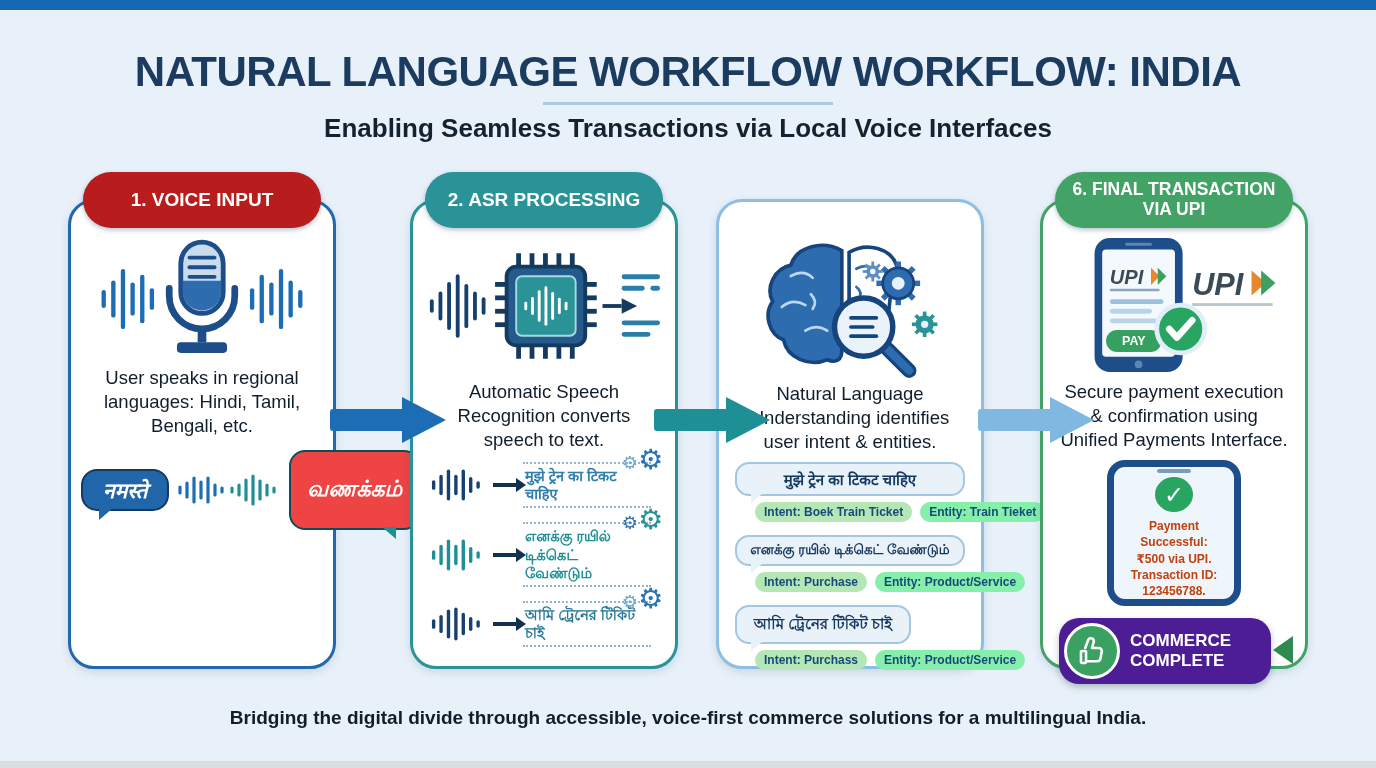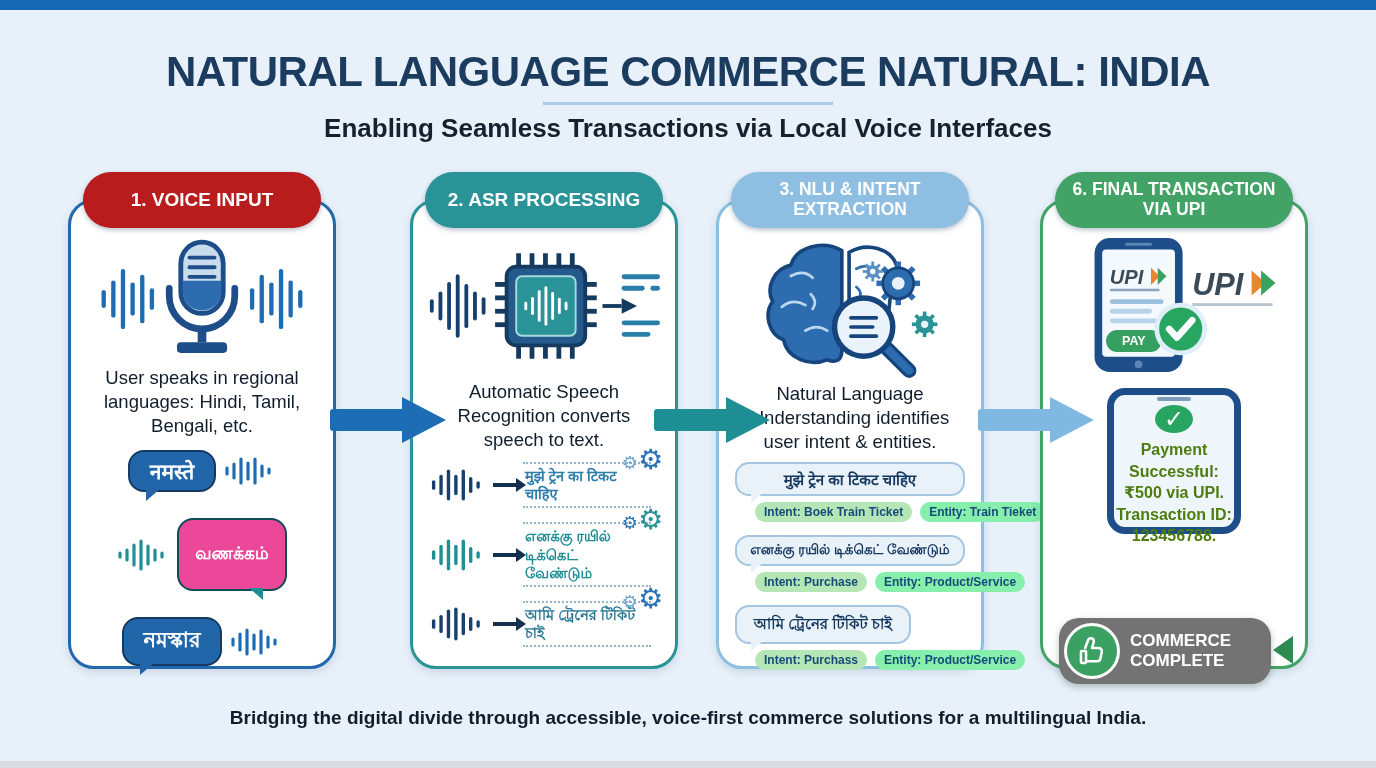--- a/index.html
+++ b/index.html
@@ -45,25 +45,25 @@
   .arrow-head { position:absolute; left:74px; top:0; width:0; height:0;
                 border-top:23px solid transparent; border-bottom:23px solid transparent; }
   .arrow-1 .arrow-bar { background:#1d6db5; } .arrow-1 .arrow-head { border-left:44px solid #1d6db5; }
   .arrow-2 .arrow-bar { background:#1f8f96; } .arrow-2 .arrow-head { border-left:44px solid #1f8f96; }
   .arrow-3 .arrow-bar { background:#7fb9e2; } .arrow-3 .arrow-head { border-left:44px solid #7fb9e2; }
 
   
   .c-navy { color:#17406e; } .c-blue { color:#1d6db5; } .c-teal { color:#1f8f96; }
 
   
-  .bubble-rows { margin-top:12px; width:100%; display:flex; flex-direction:column; gap:26px; }
+  .bubble-rows { margin-top:12px; width:100%; display:flex; flex-direction:row; gap:0;font-style:italic; }
   .bubble-row { display:flex; align-items:center; justify-content:center; gap:8px; }
   .bubble { position:relative; color:#fff; font-weight:700; border-radius:16px; white-space:nowrap; }
   .bubble-blue { background:#2166a9; border:2.5px solid #143a63; font-size:21px; padding:5px 20px; }
-  .bubble-teal { background:#ec4899; border:2.5px solid #0f4c55; font-size:17px; padding:24px 16px; }
+  .bubble-teal { background:#ef4444; border:2.5px solid #0f4c55; font-size:22px; padding:24px 16px; }
   .tail-bl::after { content:""; position:absolute; left:16px; bottom:-11px; border-style:solid;
                     border-width:12px 14px 0 0; border-color:#2166a9 transparent transparent transparent; }
   .tail-br::after { content:""; position:absolute; right:22px; bottom:-11px; border-style:solid;
                     border-width:12px 0 0 14px; border-color:#1e8f96 transparent transparent transparent; }
 
   
   .asr-rows { margin-top:10px; width:100%; display:flex; flex-direction:column; gap:14px; }
   .asr-row { position:relative; display:flex; align-items:center; gap:6px; padding-left:6px; }
   .mini-arrow { position:relative; width:24px; height:4px; background:#14304f; flex:none; }
   .mini-arrow::after { content:""; position:absolute; right:-9px; top:-5px; width:0; height:0;
@@ -94,44 +94,44 @@
 
   
   .receipt-phone { position:relative; margin-top:8px; width:134px; height:146px; background:#eef5fb;
                    border:7px solid #1d4e89; border-radius:18px; display:flex; flex-direction:column;
                    align-items:center; padding-top:10px; }
   .phone-notch { position:absolute; top:2px; left:50%; transform:translateX(-50%); width:34px;
                  height:4px; border-radius:2px; background:#7d9cbc; }
   .check-circle { width:38px; height:38px; border-radius:50%; background:#27a561; color:#fff;
                   display:flex; align-items:center; justify-content:center; font-size:24px;
                   font-weight:700; }
-  .receipt-text { margin-top:6px; text-align:center; font-size:16px; font-weight:700;
-                  color:#4d7c0f; line-height:1.35; }
+  .receipt-text { margin-top:6px; text-align:center; font-size:12px; font-weight:700;
+                  color:#c2410c; line-height:1.35; }
   .commerce-badge { position:absolute; left:16px; bottom:-18px; width:212px; height:66px;
-                    background:#737373; border-radius:20px; display:flex; align-items:center;
+                    background:#4c1d95; border-radius:20px; display:flex; align-items:center;
                     box-shadow:0 3px 7px rgba(20,60,40,.3); z-index:6;margin-top:12px; }
   .thumb-circle { flex:none; width:56px; height:56px; border-radius:50%; background:#3ba162;
                   border:3px solid #fff; margin-left:5px; display:flex; align-items:center;
                   justify-content:center; }
   .badge-label { color:#fff; font-weight:800; font-size:17px; line-height:1.15; margin-left:10px;
                  width:118px; }
   .badge-tail { position:absolute; right:-22px; top:18px; width:0; height:0;
                 border-top:14px solid transparent; border-bottom:14px solid transparent;
                 border-right:20px solid #2e8a50; }
 
   .footer { position:absolute; top:707px; left:0; width:100%; text-align:center; font-size:19px;
             font-weight:700; color:#101d2b; }
 </style>
 </head>
 <body>
 
 <div class="canvas">
   <div class="top-bar"></div>
 
-  <h1 class="title">NATURAL LANGUAGE COMMERCE NATURAL: INDIA</h1>
+  <h1 class="title">NATURAL LANGUAGE WORKFLOW WORKFLOW: INDIA</h1>
   <div class="title-underline"></div>
   <h2 class="subtitle">Enabling Seamless Transactions via Local Voice Interfaces</h2>
 
   <div class="flow-arrow arrow-1">
     <span class="arrow-bar"></span>
     <span class="arrow-head"></span>
   </div>
   <div class="flow-arrow arrow-2">
     <span class="arrow-bar"></span>
     <span class="arrow-head"></span>
@@ -326,21 +326,20 @@
             </svg>
           <span class="mini-arrow"></span>
           <span class="asr-text asr-bengali">আমি ট্রেনের টিকিট চাই</span>
           <span class="gear-pair"><span class="gear-sm g-light">⚙</span><span class="gear-lg g-blue">⚙</span></span>
         </div>
       </div>
     </div>
   </section>
 
   <section class="card card-3">
-    <div class="pill pill-3">3. NLU &amp; INTENT EXTRACTION</div>
     <div class="card-body">
       <span>
         <svg width="196" height="142" viewBox="0 0 210 156">
           <path d="M96 16 C74 4 46 12 40 32 C22 36 12 56 20 72 C10 86 16 108 32 114 C36 134 60 144 80 136 C90 140 96 136 96 126 Z" fill="#2e6cb0" stroke="#16457e" stroke-width="4"></path>
           <g stroke="#bcd8ef" stroke-width="3" fill="none" stroke-linecap="round">
             <path d="M40 44 q14 -8 24 2"></path>
               <path d="M30 78 q12 -10 26 -2"></path>
             <path d="M56 104 q12 -8 24 0"></path>
               <path d="M62 64 q8 8 2 16"></path>
           </g>
@@ -429,20 +428,21 @@
           <rect x="46" y="98" width="58" height="23" rx="11.5" fill="#36a060"></rect>
           <text x="75" y="114" font-size="13" font-weight="bold" fill="#ffffff" text-anchor="middle">PAY</text>
           <text x="136" y="62" font-size="32" font-weight="bold" font-style="italic" fill="#3b4a57">UPI</text>
           <path d="M198 36 l15 13 l-15 13 z" fill="#e8882e"></path>
           <path d="M208 36 l15 13 l-15 13 z" fill="#3aa15f"></path>
           <rect x="136" y="70" width="84" height="3" fill="#b7c6d2"></rect>
           <circle cx="124" cy="97" r="25" fill="#27a561" stroke="#dfeef8" stroke-width="5"></circle>
           <path d="M112 97 l8 9 l16 -18" fill="none" stroke="#ffffff" stroke-width="7" stroke-linecap="round" stroke-linejoin="round"></path>
         </svg>
       </span>
+      <p class="desc">Secure payment execution &amp; confirmation using Unified Payments Interface.</p>
       <div class="receipt-phone">
         <span class="phone-notch"></span>
         <span class="check-circle">✓</span>
         <div class="receipt-text">
           <div>Payment Successful:</div>
           <div>₹500 via UPI.</div>
           <div>Transaction ID:</div>
           <div>123456788.</div>
         </div>
       </div>

